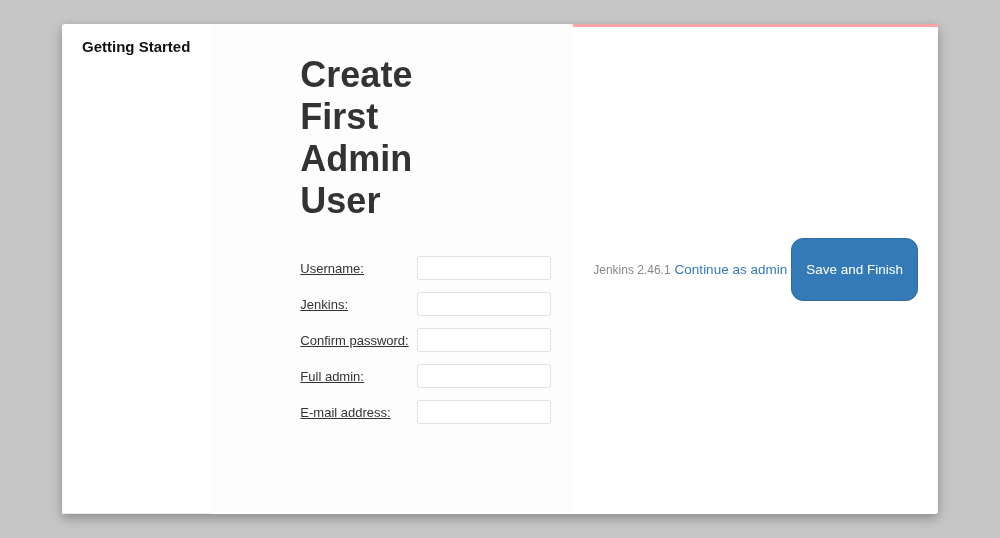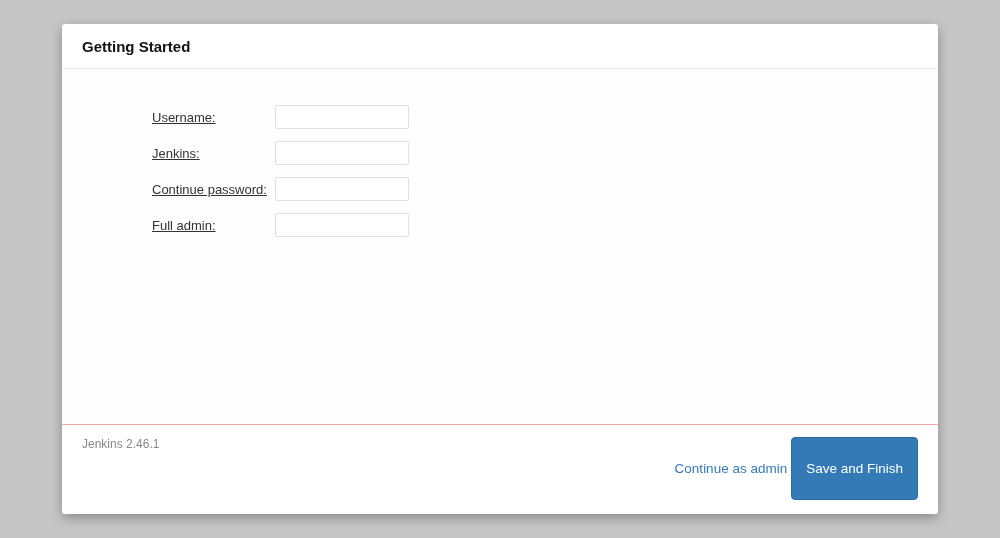--- a/index.html
+++ b/index.html
@@ -17,21 +17,21 @@
       justify-content: center;
       overflow: hidden;
     }
     .modal {
       background: #fff;
       width: 876px;
       height: 490px;
       border-radius: 3px;
       box-shadow: 0 4px 12px rgba(0,0,0,0.3);
       display: flex;
-      flex-direction: column;
+      flex-direction: row;
       position: relative;
     }
     .modal-header {
       padding: 14px 20px 13px;
       border-bottom: 1px solid #eaeaea;
     }
     .modal-header-title {
       font-size: 15px;
       font-weight: 700;
       color: #111;
@@ -66,23 +66,24 @@
     .form-table input[type="password"] {
       width: 134px;
       height: 24px;
       padding: 2px 6px;
       font-size: 13px;
       border: 1px solid #e0e0e0;
       border-radius: 2px;
       background: #fff;
     }
     .modal-footer {
-      border-top: 1px solid #fca5a5;
+      border-top: 3px solid #fca5a5;
       padding: 12px 20px 14px;
       display: flex;
+      align-items: center;
     }
     .version {
       font-size: 12px;
       color: #888;
     }
     .footer-actions {
       margin-left: auto;
       display: flex;
       align-items: center;
       gap: 0;
@@ -94,50 +95,55 @@
       font-size: 13.5px;
       cursor: pointer;
       padding: 6px 4px;
     }
     .btn-primary {
       background: #337ab7;
       border: 1px solid #2e6da4;
       color: #fff;
       font-size: 13.5px;
       padding: 23px 14px;
-      border-radius: 4px;
+      border-radius: 12px;
       cursor: pointer;
     }
   </style>
 </head>
 <body>
 
 <div class="modal">
   <div class="modal-header">
     <div class="modal-header-title">Getting Started</div>
   </div>
 
   <div class="modal-body">
+    <h1 class="page-title">Create First Admin User</h1>
 
     <table class="form-table">
       <tbody>
           <tr>
         <td class="label-cell">Username:</td>
         <td><input type="text" value="" style=""></td>
       </tr>
       <tr>
         <td class="label-cell">Jenkins:</td>
         <td><input type="password" value="" style=""></td>
       </tr>
       <tr>
-        <td class="label-cell">Continue password:</td>
+        <td class="label-cell">Confirm password:</td>
         <td><input type="password" value="" style=""></td>
       </tr>
       <tr>
         <td class="label-cell">Full admin:</td>
+        <td><input type="text" value="" style=""></td>
+      </tr>
+      <tr>
+        <td class="label-cell">E-mail address:</td>
         <td><input type="text" value="" style=""></td>
       </tr>
     </tbody>
       </table>
   </div>
 
   <div class="modal-footer">
     <span class="version">Jenkins 2.46.1</span>
     <div class="footer-actions">
       <button class="btn-link">Continue as admin</button>

